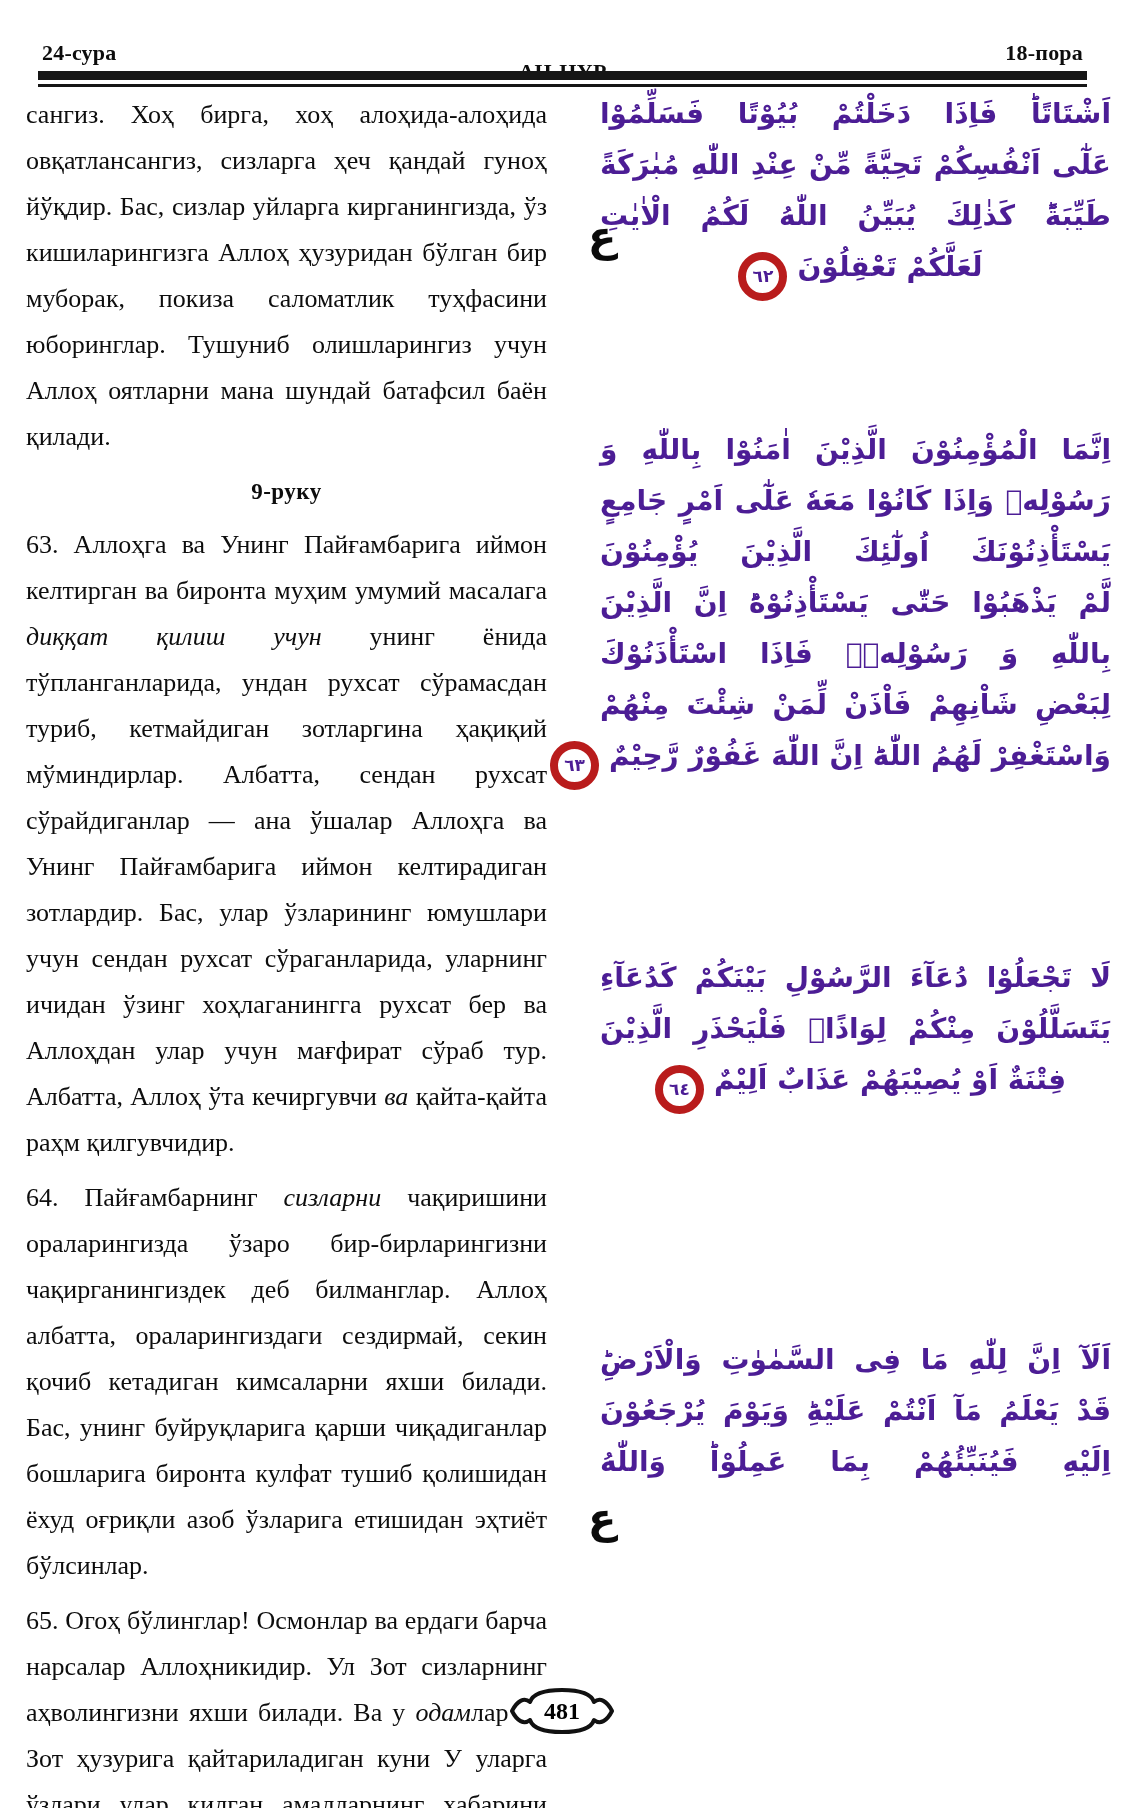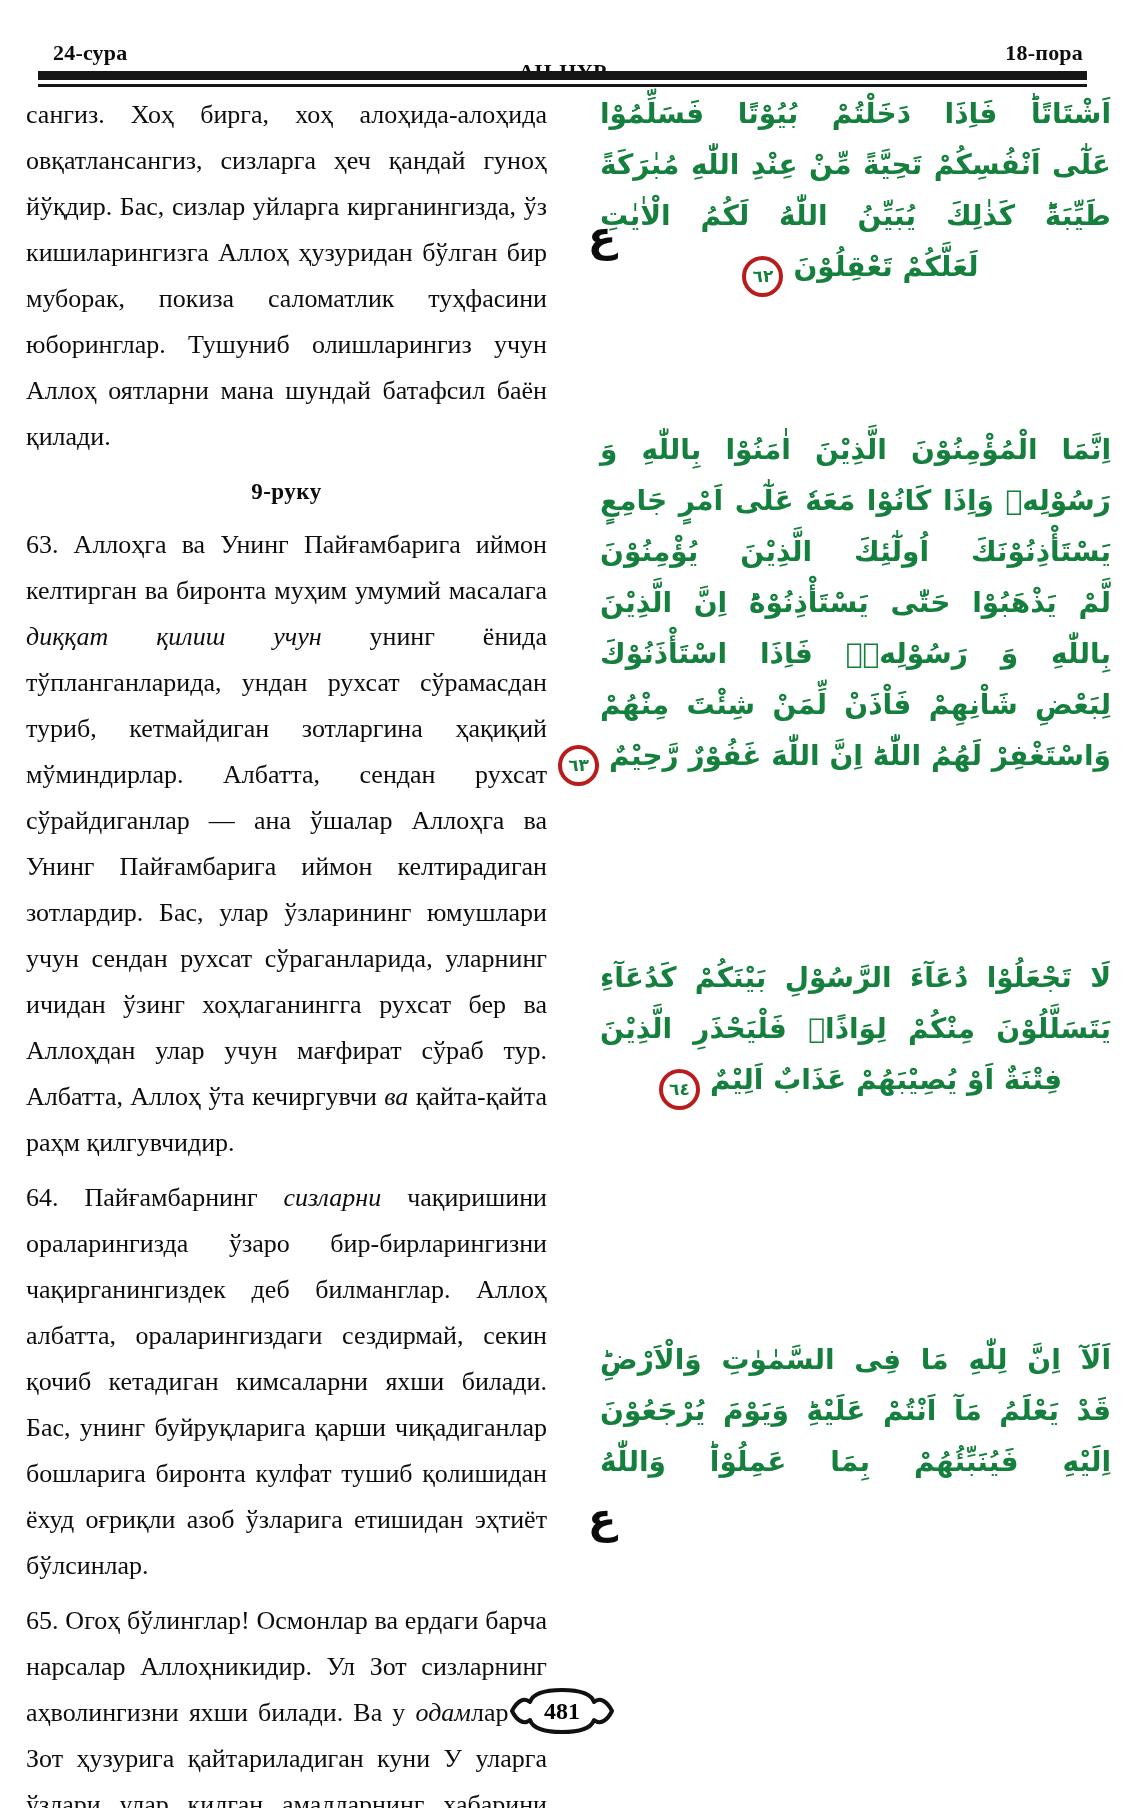--- a/index.html
+++ b/index.html
@@ -3,39 +3,39 @@
 <meta charset="utf-8">
 <style>
   html,body{margin:0;padding:0;background:#e8e8e8;}
   .page{position:relative;width:1123px;height:1808px;background:#ffffff;color:#0d0d0d;
         font-family:"Liberation Serif", serif;overflow:hidden;margin:0 auto;}
   
   .hdr{position:absolute;top:40px;left:38px;right:36px;display:flex;
        justify-content:space-between;align-items:baseline;
        font-weight:bold;font-size:22px;letter-spacing:.2px;}
   .hdr .c{position:absolute;left:0;right:0;text-align:center;margin-top:19px;}
-  .hdr .l,.hdr .r{position:relative;z-index:1;background:#fff;padding:0 4px;margin-left:11px;}
+  .hdr .l,.hdr .r{position:relative;z-index:1;background:#fff;padding:0 4px;}
   .rule{position:absolute;top:71px;left:38px;right:36px;}
   .rule .thick{height:9px;background:#161616;}
   .rule .thin{height:3px;background:#161616;margin-top:4px;}
   
   .col-left{position:absolute;top:92px;left:26px;width:521px;
             font-size:26px;line-height:46px;text-align:justify;}
   .col-left p{margin:0 0 9px 0;}
   .col-left h3{margin:2px 0 7px 0;font-size:23px;font-weight:bold;text-align:center;
                font-family:"Liberation Serif",serif;letter-spacing:.5px;}
   .it{font-style:italic;margin-top:22px;}
   
   .ab{position:absolute;left:600px;width:511px;direction:rtl;
-      font-family:"DejaVu Sans",sans-serif;font-weight:700;font-size:28px;color:#15803d;}
+      font-family:"DejaVu Sans",sans-serif;font-weight:700;font-size:28px;color:#4c1d95;}
   .aline{line-height:51px;text-align:justify;text-align-last:justify;
          height:51px;overflow:visible;white-space:nowrap;}
   .aline.last{text-align-last:center;white-space:nowrap;}
   .vcircle{display:inline-flex;align-items:center;justify-content:center;
-           width:33px;height:33px;border:4px solid #b91c1c;border-radius:50%;
+           width:33px;height:33px;border:8px solid #b91c1c;border-radius:50%;
            font-size:17px;line-height:1;margin:0 10px;vertical-align:-6px;
            font-family:"DejaVu Sans",sans-serif;}
   .b1{top:88px;}  .b2{top:424px;} .b3{top:952px;} .b4{top:1334px;}
   
   .ruku-mark{position:absolute;left:580px;width:44px;text-align:center;
              font-family:"DejaVu Sans",sans-serif;font-weight:700;font-size:42px;
              line-height:1;color:#0b0b0b;}
   .m1{top:216px;} .m2{top:1498px;}
   
   .cartouche{position:absolute;top:1688px;left:50%;transform:translateX(-50%);}

